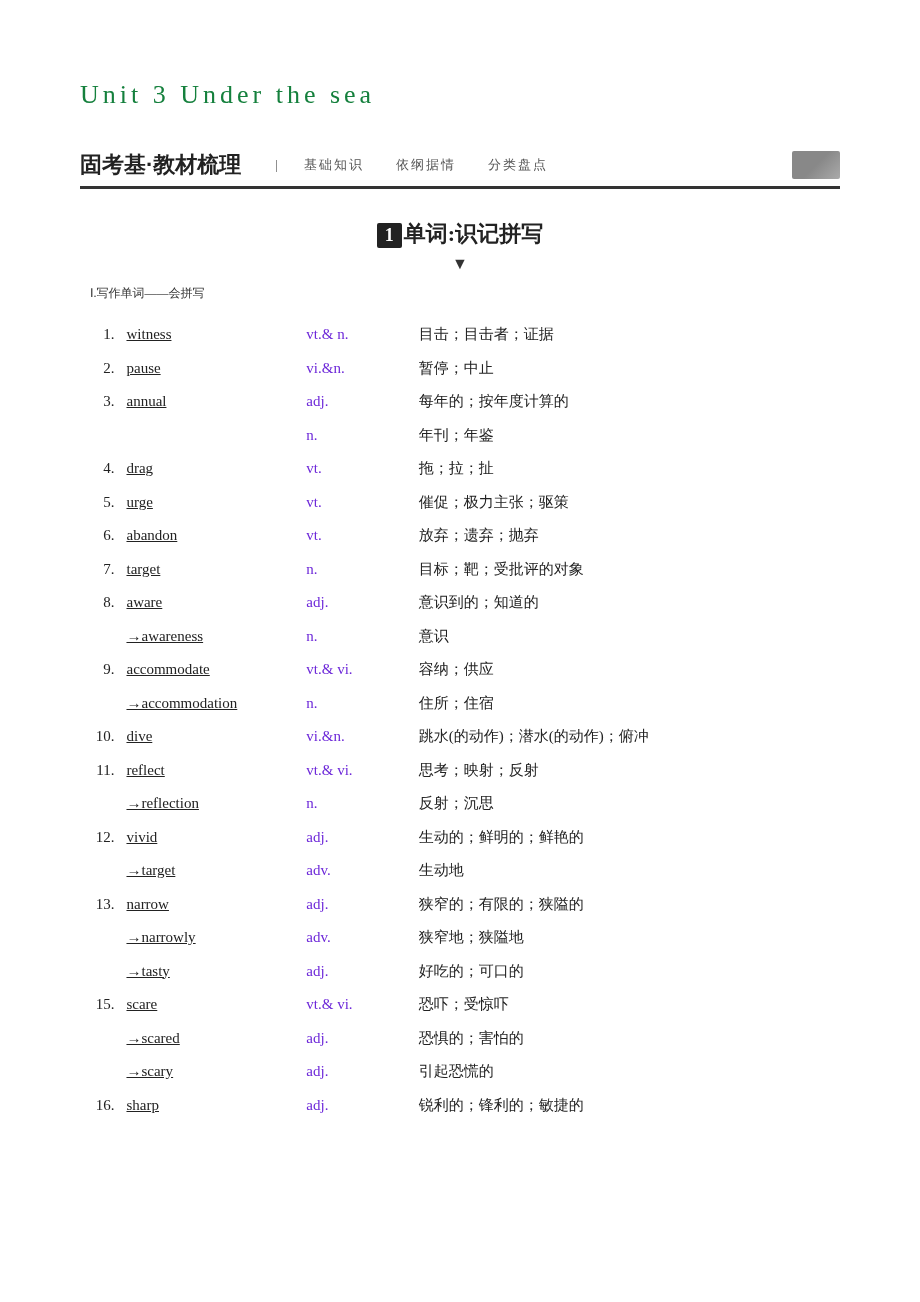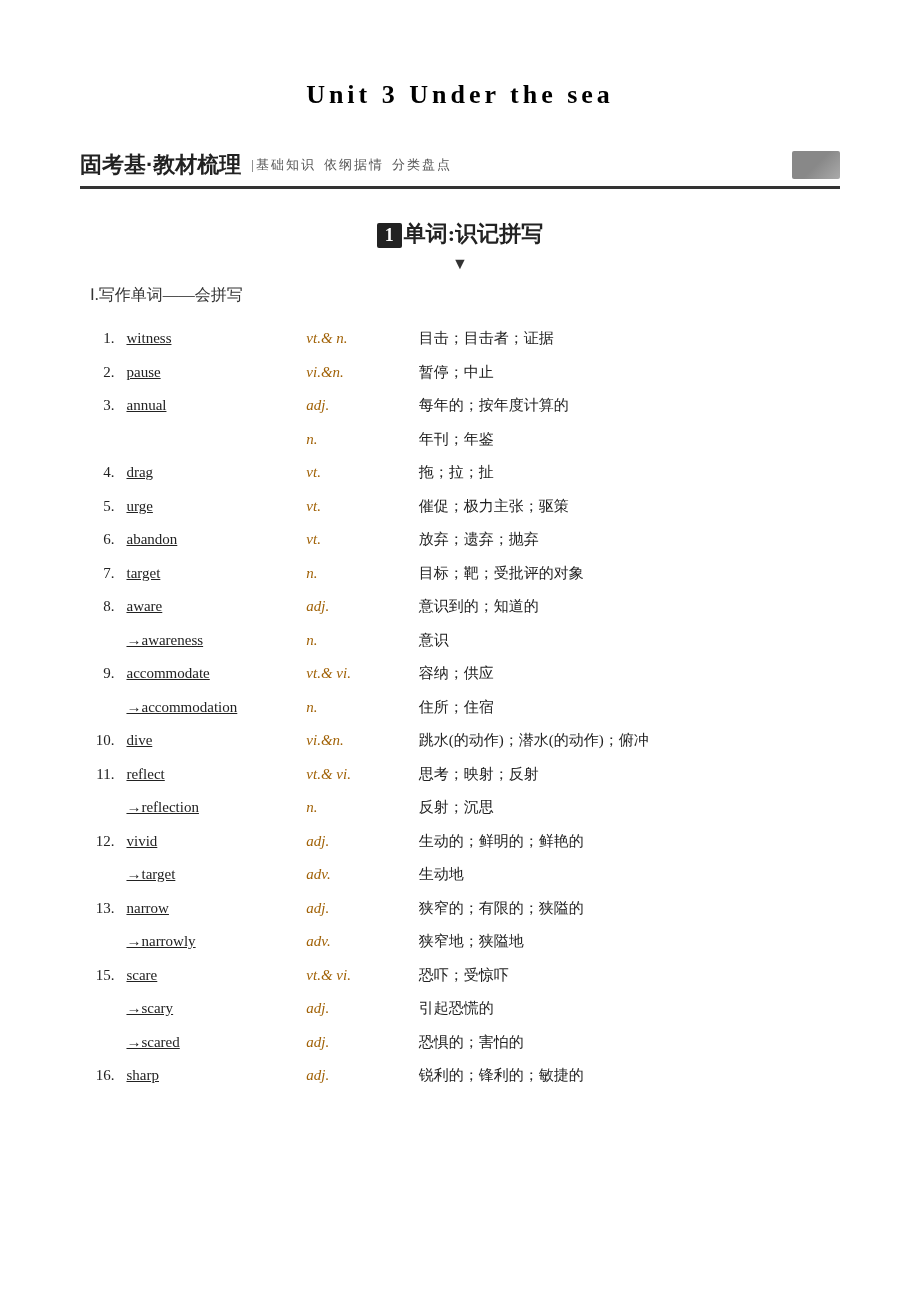--- a/index.html
+++ b/index.html
@@ -12,36 +12,36 @@
       background: #fff;
       font-family: "SimSun", "宋体", serif;
       font-size: 15px;
       color: #222;
       width: 920px;
       min-height: 1302px;
       padding: 60px 80px 60px 80px;
     }
 
     .page-title {
-      text-align: center;
       font-family: "Times New Roman", serif;
       font-size: 26px;
-      font-weight: bold;
-      color: #000000;
+      font-weight: normal;
+      color: #15803d;
       letter-spacing: 4px;
       margin-bottom: 40px;
       margin-top: 20px;
     }
 
     .section-header {
       display: flex;
       align-items: center;
       border-bottom: 3px solid #333;
       margin-bottom: 30px;
       padding-bottom: 6px;
+      gap: 24px;
     }
 
     .section-header-main {
       font-size: 22px;
       font-weight: bold;
       color: #222;
       margin-right: 8px;
       font-family: "SimHei", "黑体", sans-serif;
     }
 
@@ -54,21 +54,21 @@
 
     .section-header-badge {
       margin-left: auto;
       width: 48px;
       height: 28px;
       background: linear-gradient(135deg, #888 50%, #aaa 100%);
       border-radius: 2px;
     }
 
     .subsection-title {
-      font-size: 16px;
+      font-size: 12px;
       font-weight: normal;
       color: #333;
       margin-bottom: 16px;
       margin-left: 10px;
     }
 
     .word-table {
       width: 100%;
       border-collapse: collapse;
     }
@@ -91,22 +91,21 @@
       white-space: nowrap;
     }
 
     .col-word {
       width: 160px;
       padding-left: 4px;
     }
 
     .col-pos {
       width: 100px;
-      font-style: italic;
-      color: #a16207;
+      color: #6d28d9;
     }
 
     .col-meaning {
       width: 380px;
       color: #222;
     }
 
     .word-link {
       text-decoration: underline;
       color: #222;
@@ -257,36 +256,42 @@
         <td class="col-pos">adj.</td>
         <td class="col-meaning">狭窄的；有限的；狭隘的</td>
       </tr>
       <tr>
         <td></td>
         <td class="col-word"><span class="word-link">→narrowly</span></td>
         <td class="col-pos">adv.</td>
         <td class="col-meaning">狭窄地；狭隘地</td>
       </tr>
       <tr>
+        <td></td>
+        <td class="col-word"><span class="word-link">→tasty</span></td>
+        <td class="col-pos">adj.</td>
+        <td class="col-meaning">好吃的；可口的</td>
+      </tr>
+      <tr>
         <td class="col-num">15.</td>
         <td class="col-word"><span class="word-link">scare</span></td>
         <td class="col-pos">vt.&amp; vi.</td>
         <td class="col-meaning">恐吓；受惊吓</td>
       </tr>
       <tr>
         <td></td>
+        <td class="col-word"><span class="word-link">→scared</span></td>
+        <td class="col-pos">adj.</td>
+        <td class="col-meaning">恐惧的；害怕的</td>
+      </tr>
+      <tr>
+        <td></td>
         <td class="col-word"><span class="word-link">→scary</span></td>
         <td class="col-pos">adj.</td>
         <td class="col-meaning">引起恐慌的</td>
-      </tr>
-      <tr>
-        <td></td>
-        <td class="col-word"><span class="word-link">→scared</span></td>
-        <td class="col-pos">adj.</td>
-        <td class="col-meaning">恐惧的；害怕的</td>
       </tr>
       <tr>
         <td class="col-num">16.</td>
         <td class="col-word"><span class="word-link">sharp</span></td>
         <td class="col-pos">adj.</td>
         <td class="col-meaning">锐利的；锋利的；敏捷的</td>
       </tr>
     </tbody>
 </table>
 

